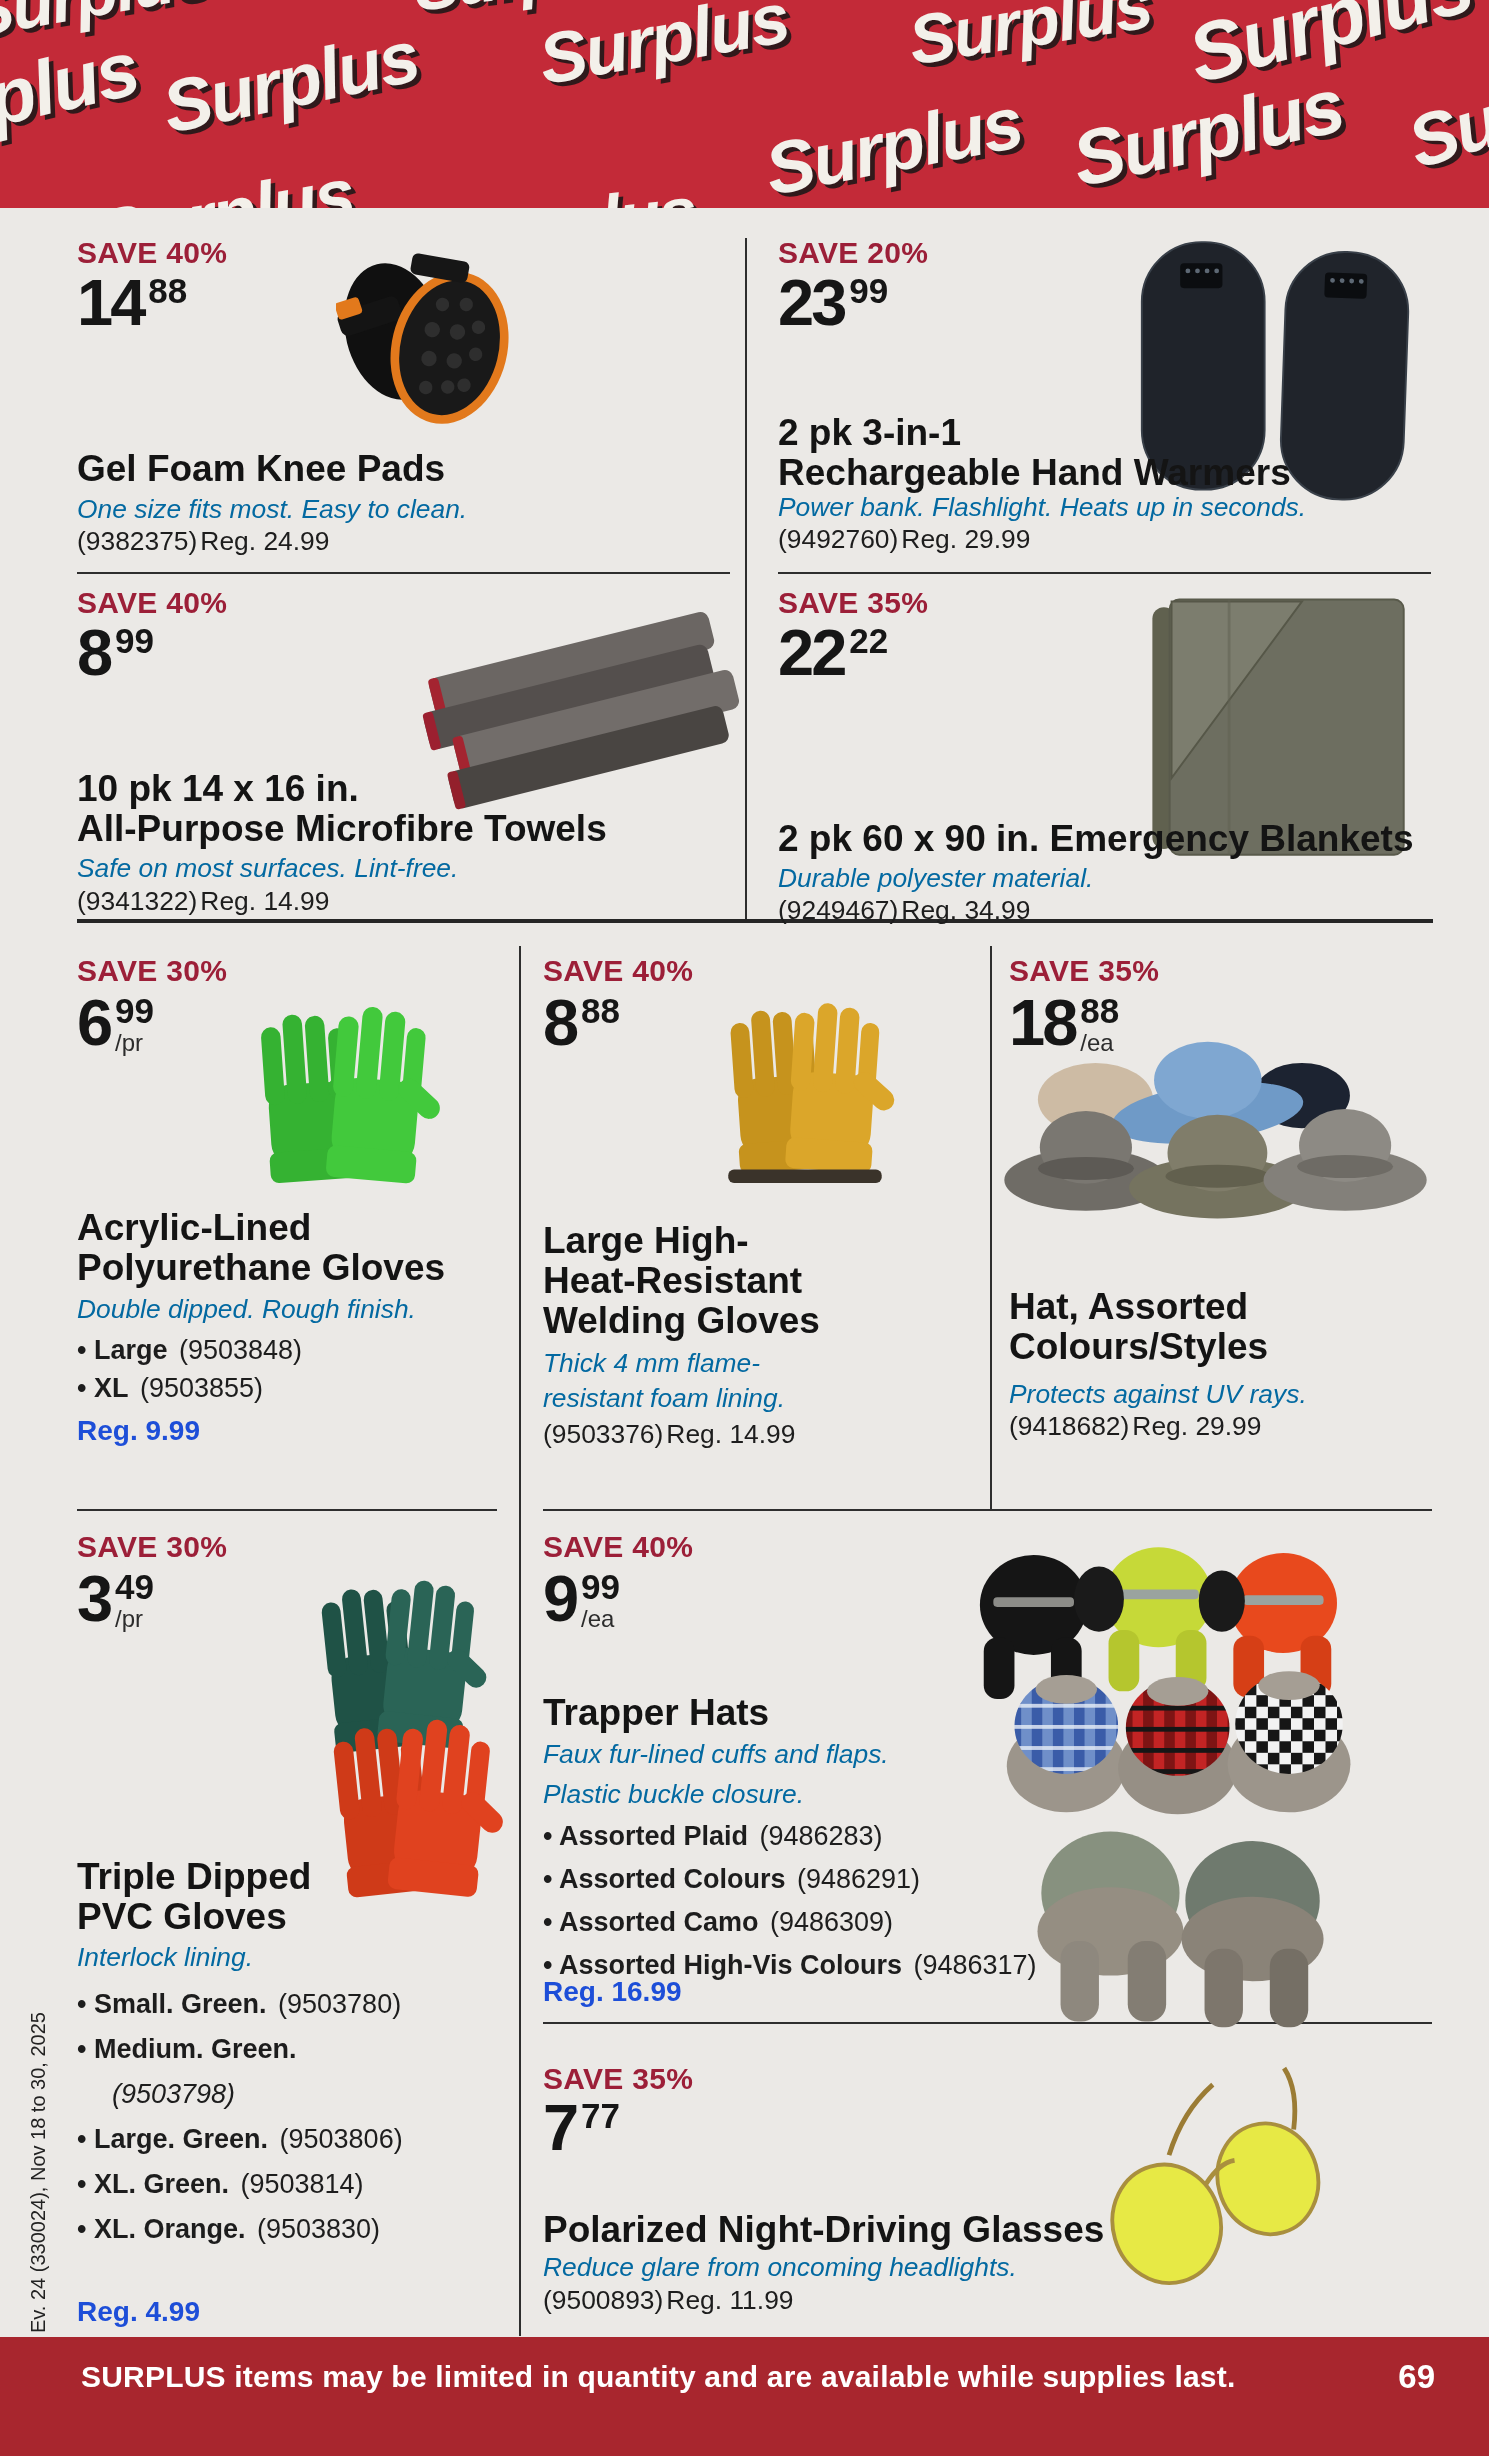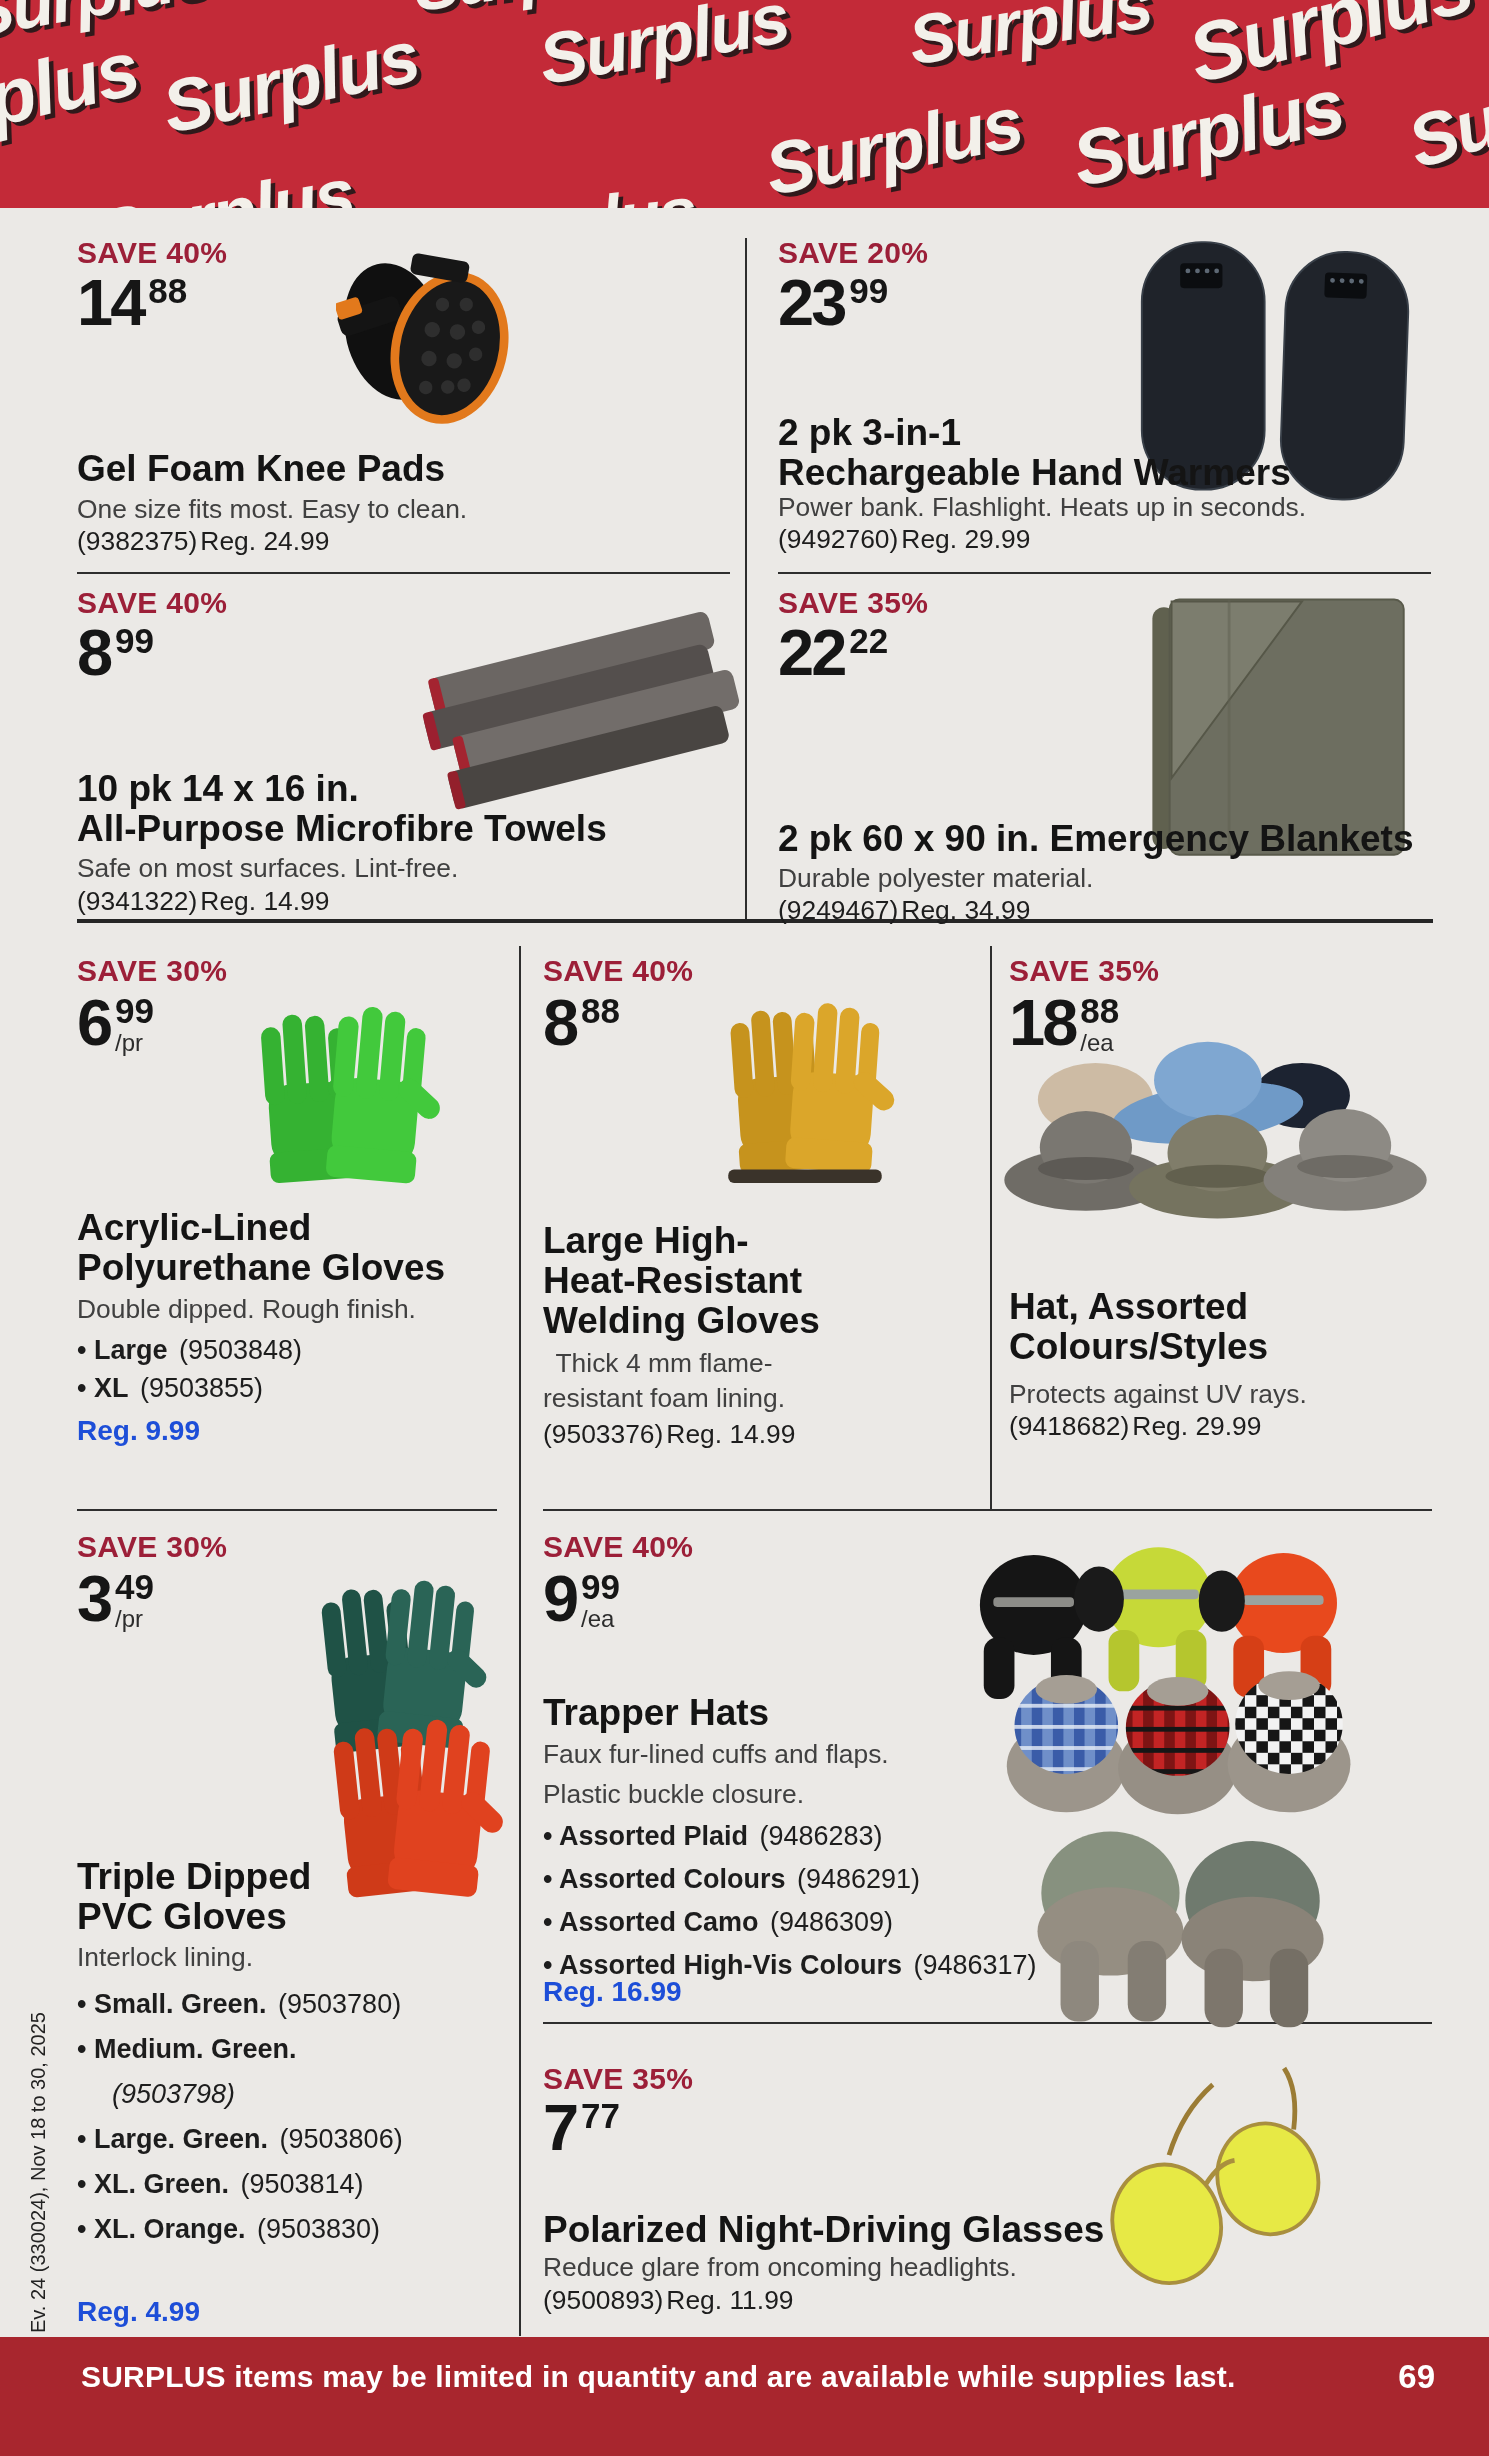--- a/index.html
+++ b/index.html
@@ -12,34 +12,34 @@
   
   .card{position:absolute;}
   .abs{position:absolute;left:0;}
   .save{font-size:30px;font-weight:800;color:#9c1f38;letter-spacing:0.3px;line-height:1;}
   .price{display:flex;align-items:flex-start;color:#161616;}
   .price .d{font-size:65px;font-weight:800;line-height:.92;letter-spacing:-2.9px;}
   .price .cu{display:flex;flex-direction:column;margin-left:4.8px;}
   .price .c{font-size:35px;font-weight:800;line-height:1;letter-spacing:0;}
   .price .u{font-size:24px;font-weight:400;color:#2c2c2c;line-height:1;margin-top:2.9px;}
   .title{font-size:37px;font-weight:800;line-height:40px;color:#141414;}
-  .desc{font-size:26.4px;line-height:35px;color:#404040;}
+  .desc{font-size:26.4px;line-height:35px;color:#0369a1;font-style:italic;}
   .skul{font-size:26.4px;color:#1d1d1d;}
   .sku{}
   .gap{margin-left:3px;}
   .reg{font-size:28px;color:#1d4ed8;font-weight:bold;}
   .bullets{font-size:27px;color:#1d1d1d;}
   .brow{line-height:45px;white-space:nowrap;}
   .brow::before{content:"\2022  ";font-weight:800;}
   .brow .b{font-weight:800;}
   .brow .sku{margin-left:11.5px;}
   .skuwrap{line-height:45px;margin-left:35px;font-style:italic;}
   .lh40 .brow{line-height:38px;}
   .lh45 .brow{line-height:43px;}
-  .desc36{line-height:35px;text-align:center;}
+  .desc36{line-height:35px;}
   
   .hr{position:absolute;height:1.9px;background:#2e2e2e;}
   .hrT{position:absolute;height:3.8px;background:#262626;}
   .vr{position:absolute;width:1.9px;background:#2e2e2e;}
   
   .footer{position:absolute;left:0;top:2337px;width:1489px;height:119px;background:#a8262e;color:#fff;}
   .footer .txt{position:absolute;left:81px;top:23px;font-size:30px;font-weight:700;letter-spacing:0.2px;}
   .footer .brand{font-weight:800;}
   .footer .pg{position:absolute;right:54px;top:21px;font-size:33px;font-weight:700;}
   

